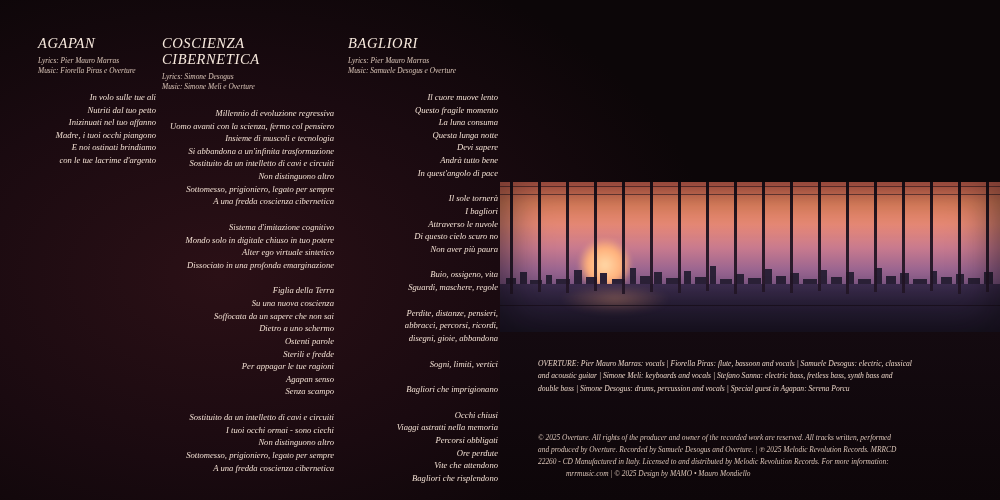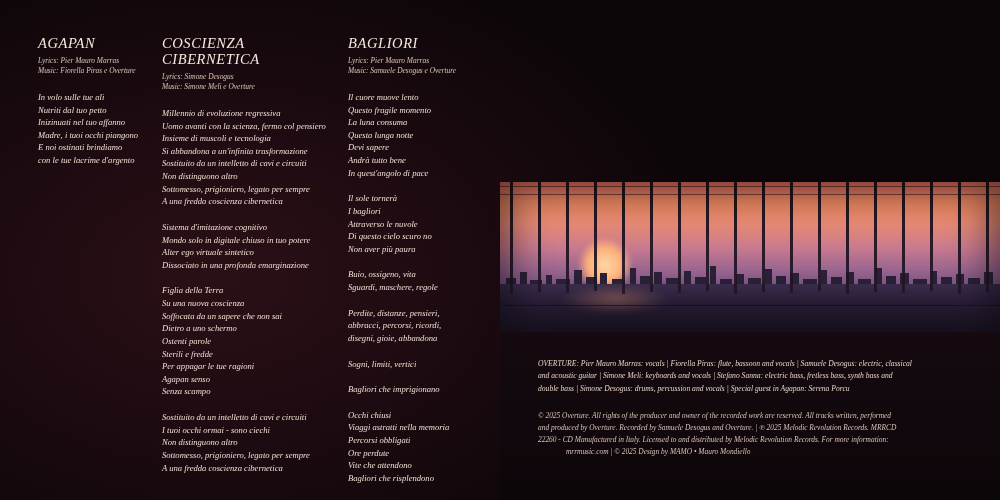--- a/index.html
+++ b/index.html
@@ -59,20 +59,21 @@
     opacity: 0.92;
   }
   .credits div { white-space: nowrap; }
 
   .stanza {
     font-style: italic;
     font-size: 8.6px;
     line-height: 1.47;
     color: #f0ded1;
     margin: 0 0 13px 0;
+    text-align: right;
   }
   .stanza div { white-space: nowrap; }
 
   
   .photo {
     position: absolute;
     left: 500px;
     top: 182px;
     width: 500px;
     height: 150px;
@@ -166,21 +167,21 @@
     top: 358px;
     width: 434px;
     font-style: italic;
     font-size: 7.6px;
     line-height: 1.62;
     color: #e7d2c4;
   }
   .legal {
     position: absolute;
     left: 538px;
-    top: 410px;
+    top: 432px;
     width: 434px;
     font-style: italic;
     font-size: 7.4px;
     line-height: 1.62;
     color: #d9c3b6;
   }
   .legal .link { color: #d9c3b6; margin-left: 28px; }
 </style>
 </head>
 <body>

